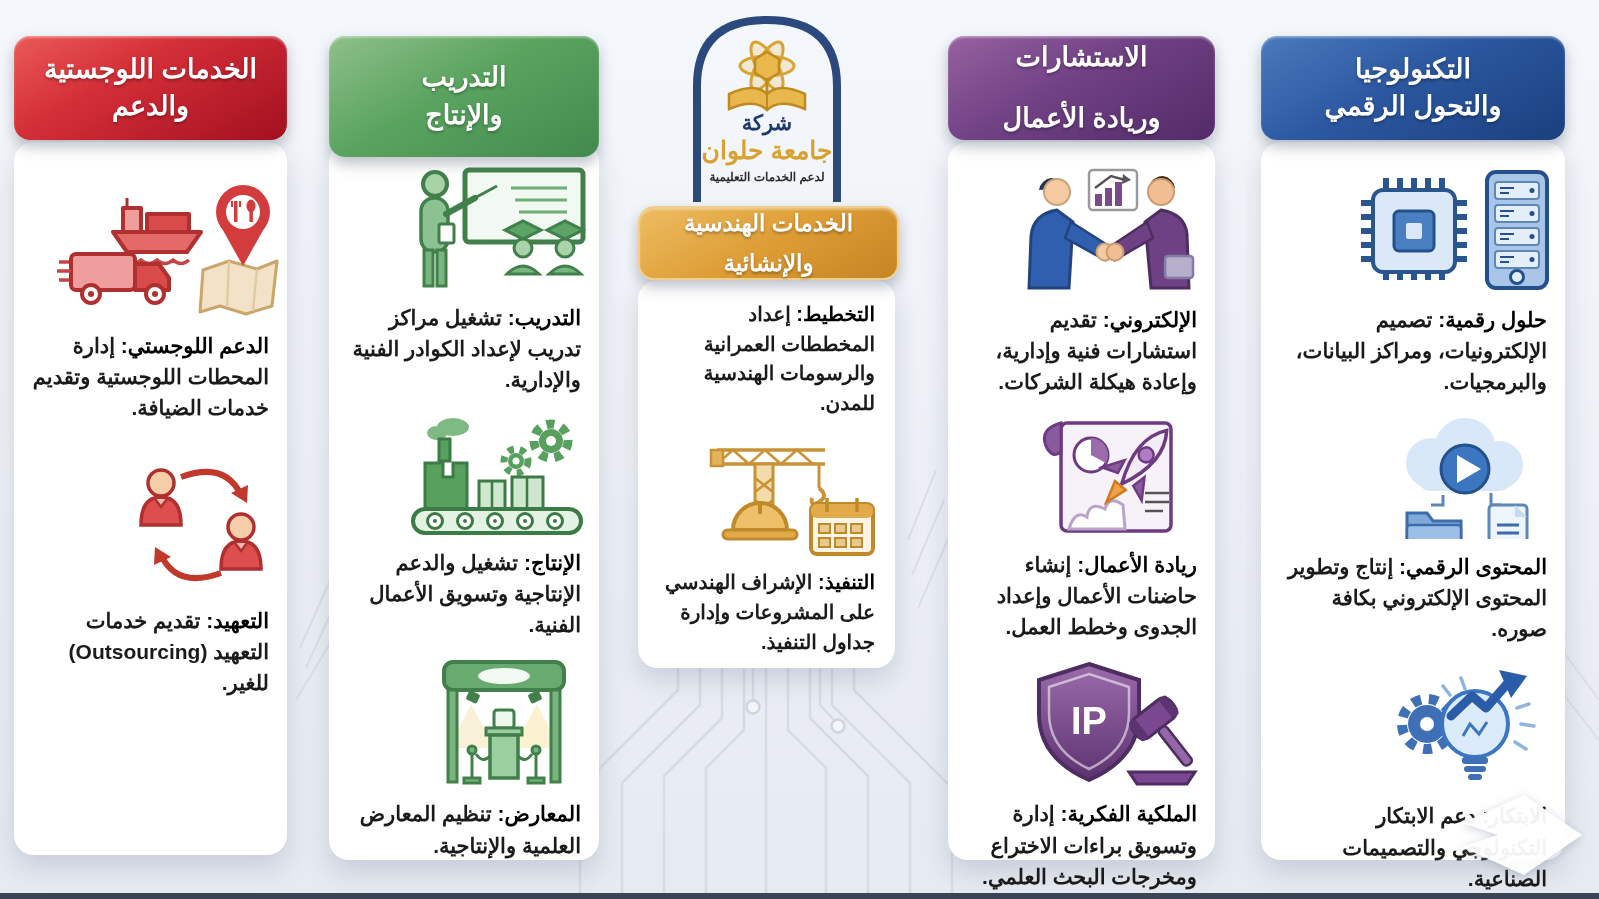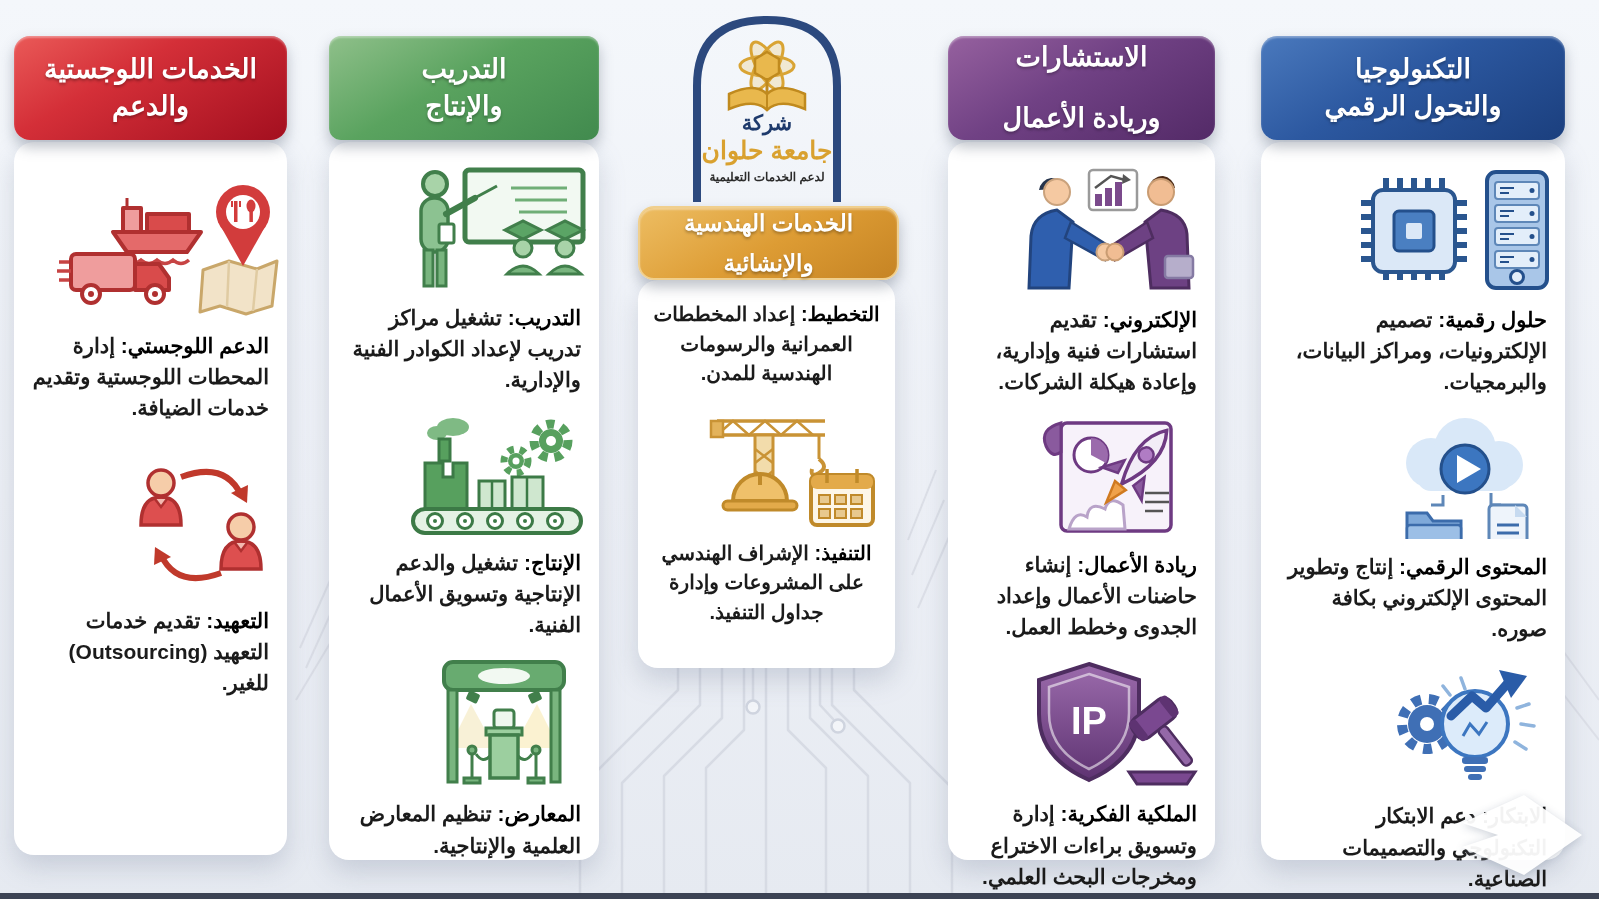--- a/index.html
+++ b/index.html
@@ -19,21 +19,21 @@
   .h-gold{background:linear-gradient(150deg,#edbd62 0%,#dd9c34 52%,#c68424 100%);gap:9px;}
   .h-purple{background:linear-gradient(150deg,#96619f 0%,#704184 45%,#532a67 100%);}
   .h-blue{background:linear-gradient(150deg,#4a79bd 0%,#2c58a0 45%,#1b3f7e 100%);}
   .card{position:absolute;left:0;background:#fff;border-radius:20px;
         box-shadow:0 12px 26px rgba(120,130,155,.28);}
   .ico{display:flex;justify-content:flex-end;}
   .ico svg{display:block;}
   .txt{direction:rtl;text-align:right;font-size:21px;line-height:1.48;color:#1b1b1b;
        font-weight:700;margin:0;padding:0 18px;}
   .txt b{font-weight:900;color:#000;}
-  .c3 .txt{font-size:20px;padding:0 12px;text-align:center;}
+  .c3 .txt{font-size:20px;padding:0 20px;}
   .logo{position:absolute;z-index:3;}
   .wm-arrow{position:absolute;z-index:4;opacity:.95;filter:drop-shadow(0 2px 4px rgba(150,160,175,.5));}
 </style>
 </head>
 <body>
 
 <div class="stage">
 
   <svg class="bg-decor" width="1599" height="899" viewBox="0 0 1599 899">
     <g stroke="#d7dbe4" stroke-width="2.5" fill="none" stroke-linejoin="round" stroke-linecap="round">
@@ -125,21 +125,21 @@
       </div>
       <p class="txt" style="margin-top:14px;">
         <b>التعهيد:</b>
         <span>تقديم خدمات التعهيد (Outsourcing) للغير.</span>
       </p>
     </div>
   </section>
 
   <section class="col c2" style="left:329px;top:0;width:270px;height:899px;">
     <div class="card" style="top:142px;height:718px;width:100%;"></div>
-    <div class="hdr h-green" style="top:36px;height:104px;font-size:27px;border-radius:12px;">
+    <div class="hdr h-green" style="top:36px;height:121px;font-size:27px;">
       <span>التدريب</span>
       <span>والإنتاج</span>
     </div>
     <div style="position:absolute;top:162px;width:100%;">
       <div class="ico">
         <svg width="200" height="128" viewBox="0 0 200 128">
           <rect x="66" y="8" width="118" height="72" rx="4" fill="#f2f9f2" stroke="#417f4b" stroke-width="5"></rect>
           <path d="M112 26 h56 M116 38 h52 M120 50 h48" stroke="#6fae76" stroke-width="3"></path>
           <path d="M125 80 v12" stroke="#417f4b" stroke-width="4"></path>
           <circle cx="36" cy="22" r="12" fill="#a8d3a8" stroke="#417f4b" stroke-width="4"></circle>

